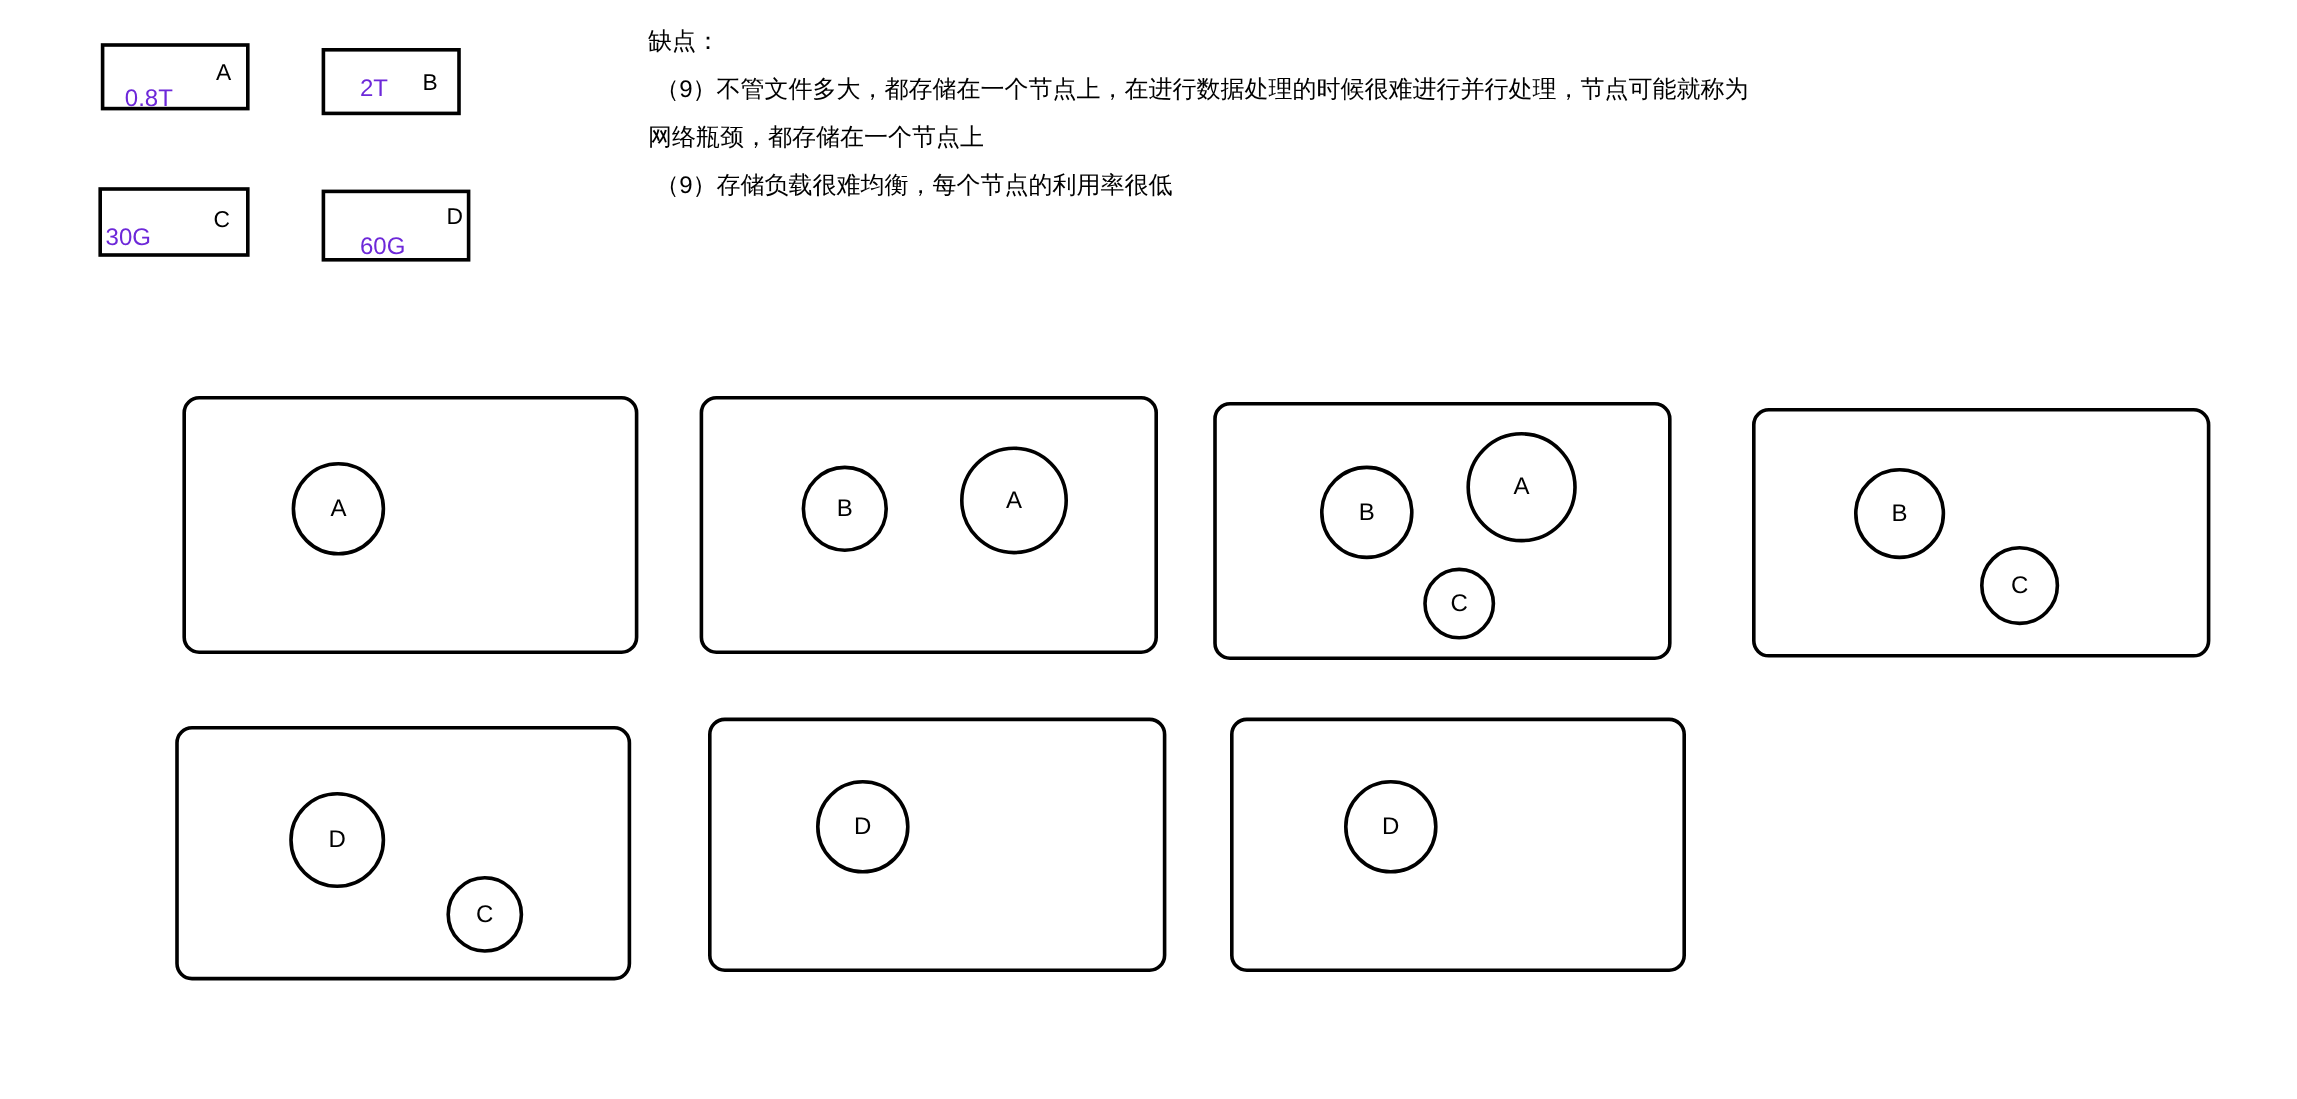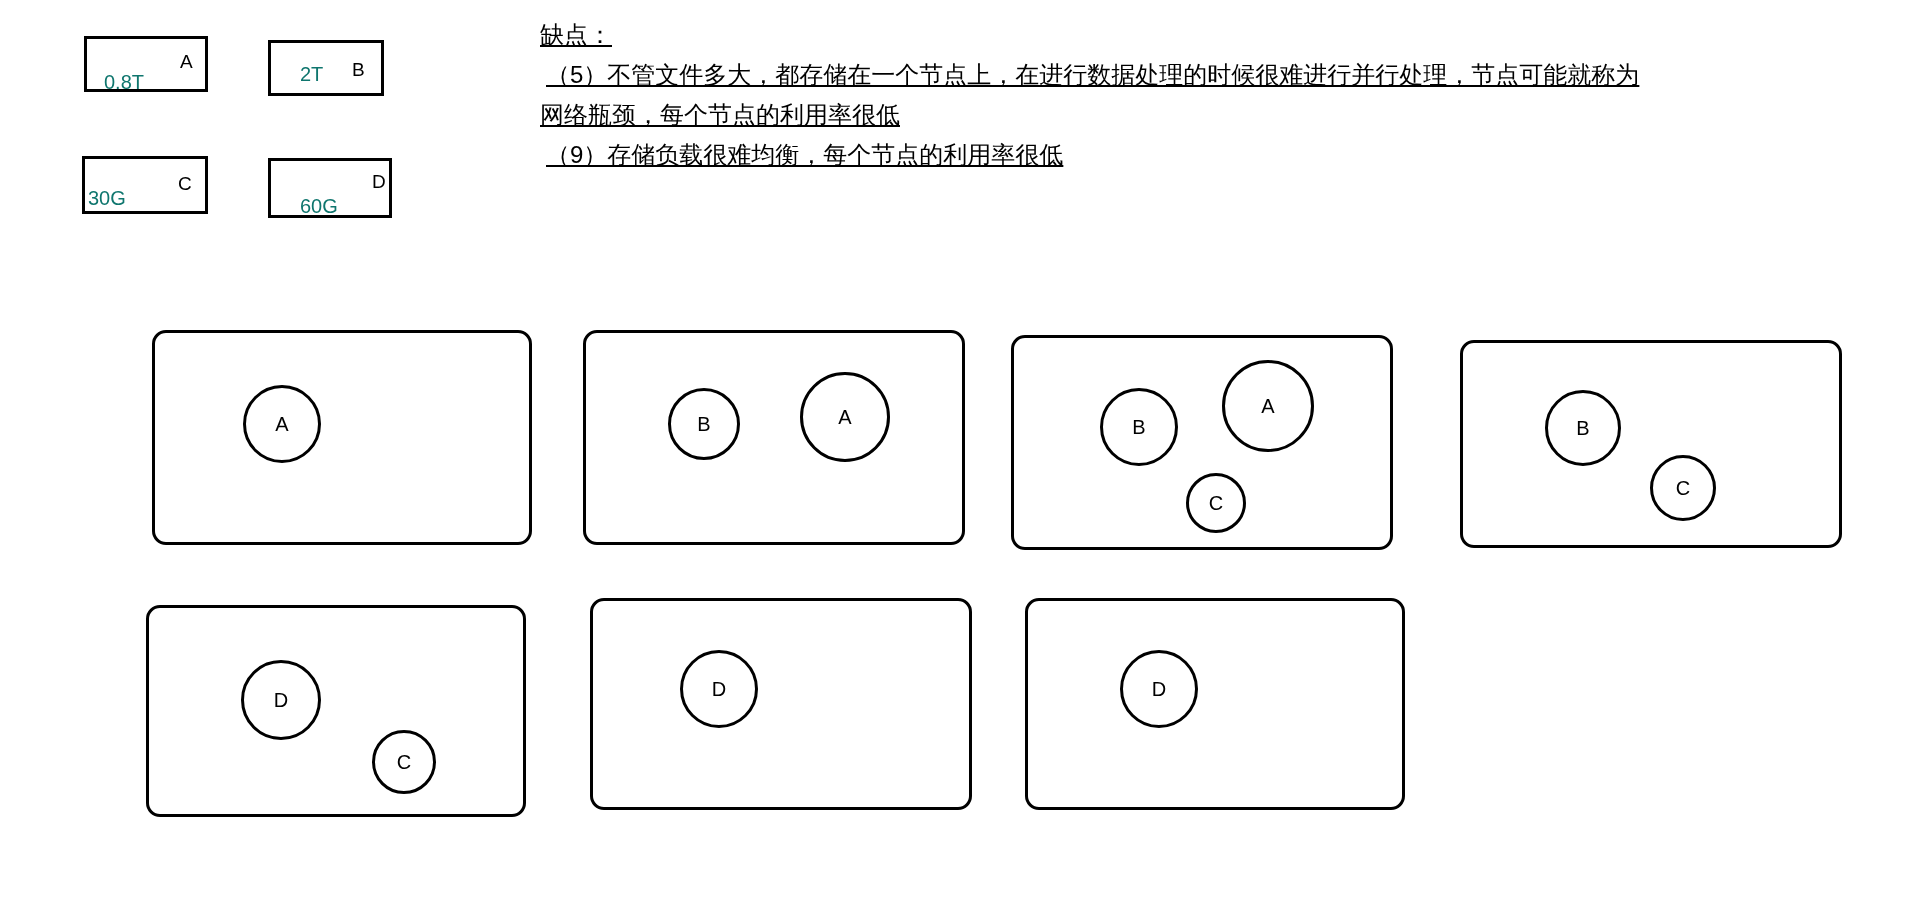--- a/index.html
+++ b/index.html
@@ -27,41 +27,40 @@
   .file-block {
     position: absolute;
     border: 3px solid #000000;
     box-sizing: border-box;
     background: #ffffff;
   }
   .file-size {
     position: absolute;
     font-size: 20px;
     line-height: 20px;
-    color: #0f766e;
+    color: #6d28d9;
     white-space: nowrap;
   }
   .file-tag {
     position: absolute;
     font-size: 19px;
     line-height: 19px;
     color: #000000;
     white-space: nowrap;
   }
 
   
   .notes {
     position: absolute;
     left: 540px;
     top: 15px;
     width: 1230px;
-    font-size: 24px;
+    font-size: 20px;
     line-height: 40px;
     color: #000000;
-    text-decoration: underline;
   }
   .notes .line {
     white-space: nowrap;
   }
   .notes .line.indent {
     padding-left: 6px;
   }
 
   
   .node {
@@ -83,22 +82,22 @@
     font-size: 20px;
     color: #000000;
   }
 </style>
 </head>
 <body>
 
 <div id="canvas">
   <div class="notes">
       <div class="line">缺点：</div>
-      <div class="line indent">（5）不管文件多大，都存储在一个节点上，在进行数据处理的时候很难进行并行处理，节点可能就称为</div>
-      <div class="line">网络瓶颈，每个节点的利用率很低</div>
+      <div class="line indent">（9）不管文件多大，都存储在一个节点上，在进行数据处理的时候很难进行并行处理，节点可能就称为</div>
+      <div class="line">网络瓶颈，都存储在一个节点上</div>
       <div class="line indent">（9）存储负载很难均衡，每个节点的利用率很低</div>
     </div>
 <div class="file-block" style="left: 84px; top: 36px; width: 124px; height: 56px;"></div>
     <div class="file-size" style="left: 104px; top: 72px;">0.8T</div>
     <div class="file-tag" style="left: 180px; top: 52px;">A</div>
     <div class="file-block" style="left: 268px; top: 40px; width: 116px; height: 56px;"></div>
     <div class="file-size" style="left: 300px; top: 64px;">2T</div>
     <div class="file-tag" style="left: 352px; top: 60px;">B</div>
     <div class="file-block" style="left: 82px; top: 156px; width: 126px; height: 58px;"></div>
     <div class="file-size" style="left: 88px; top: 188px;">30G</div>

